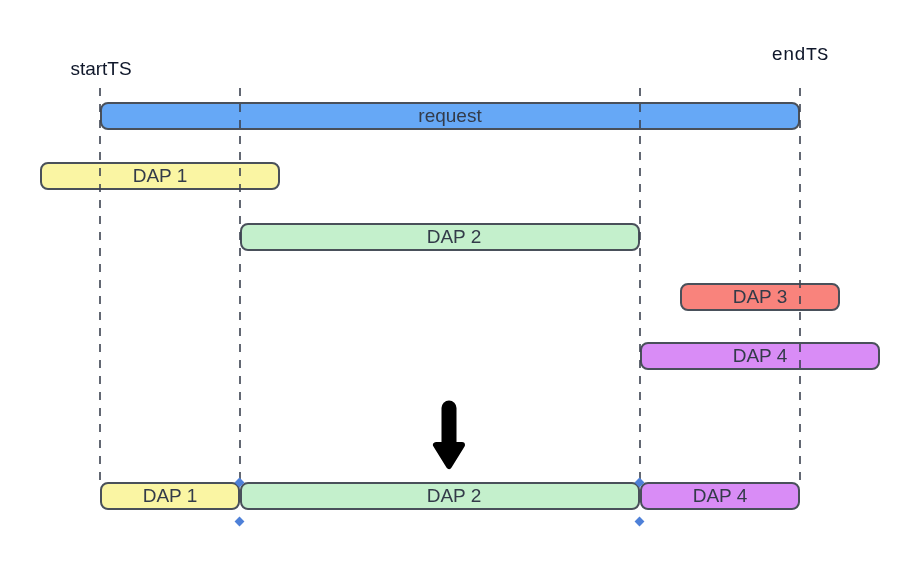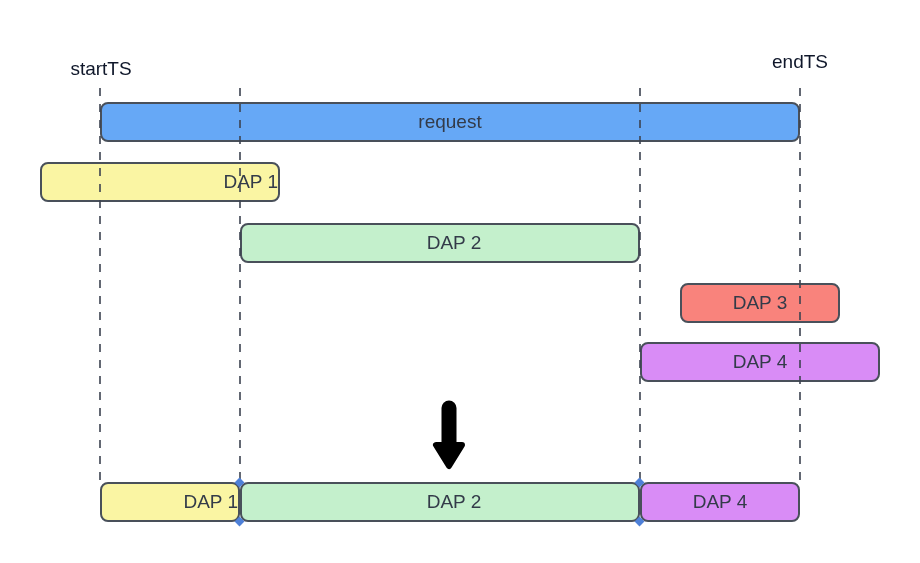--- a/index.html
+++ b/index.html
@@ -18,32 +18,32 @@
   .ts-label {
     position: absolute;
     color: #0f172a;
     font-size: 19px;
     white-space: nowrap;
     transform: translateX(-50%);
   }
   .bar {
     position: absolute;
     box-sizing: border-box;
-    height: 40px;
+    height: 28px;
     border: 2px solid #49505A;
     border-radius: 8px;
     display: flex;
     align-items: center;
     justify-content: center;
     font-size: 19px;
     color: #333B49;
     z-index: 1;
   }
   .bar-blue   { background: #66A8F6; }
-  .bar-yellow { background: #FAF5A3; justify-content: flex-end; }
+  .bar-yellow { background: #FAF5A3; }
   .bar-green  { background: #C4F0CC; padding-left: 28px; }
   .bar-red    { background: #F9837C; justify-content: center; }
   .bar-purple { background: #D98CF6; }
   .overlay {
     position: absolute;
     left: 0; top: 0;
     width: 920px; height: 563px;
     z-index: 3;
     pointer-events: none;
   }
@@ -63,21 +63,21 @@
     transform: rotate(45deg);
     z-index: 4;
   }
 </style>
 </head>
 <body>
 
 <div class="canvas">
 
   <div class="ts-label" style="left:101px; top:58px;">startTS</div>
-  <div class="ts-label" style="left:800px; top:51px;">endTS</div>
+  <div class="ts-label" style="left:800px; top:44px;font-family:Liberation Mono, monospace;">endTS</div>
 
   <div class="bar bar-blue" style="left:100px; top:102px; width:700px;">
     <span>request</span>
   </div>
 
   <div class="bar bar-yellow" style="left:40px; top:162px; width:240px;">
     <span>DAP 1</span>
   </div>
 
   <div class="bar bar-green" style="left:240px; top:223px; width:400px;">

